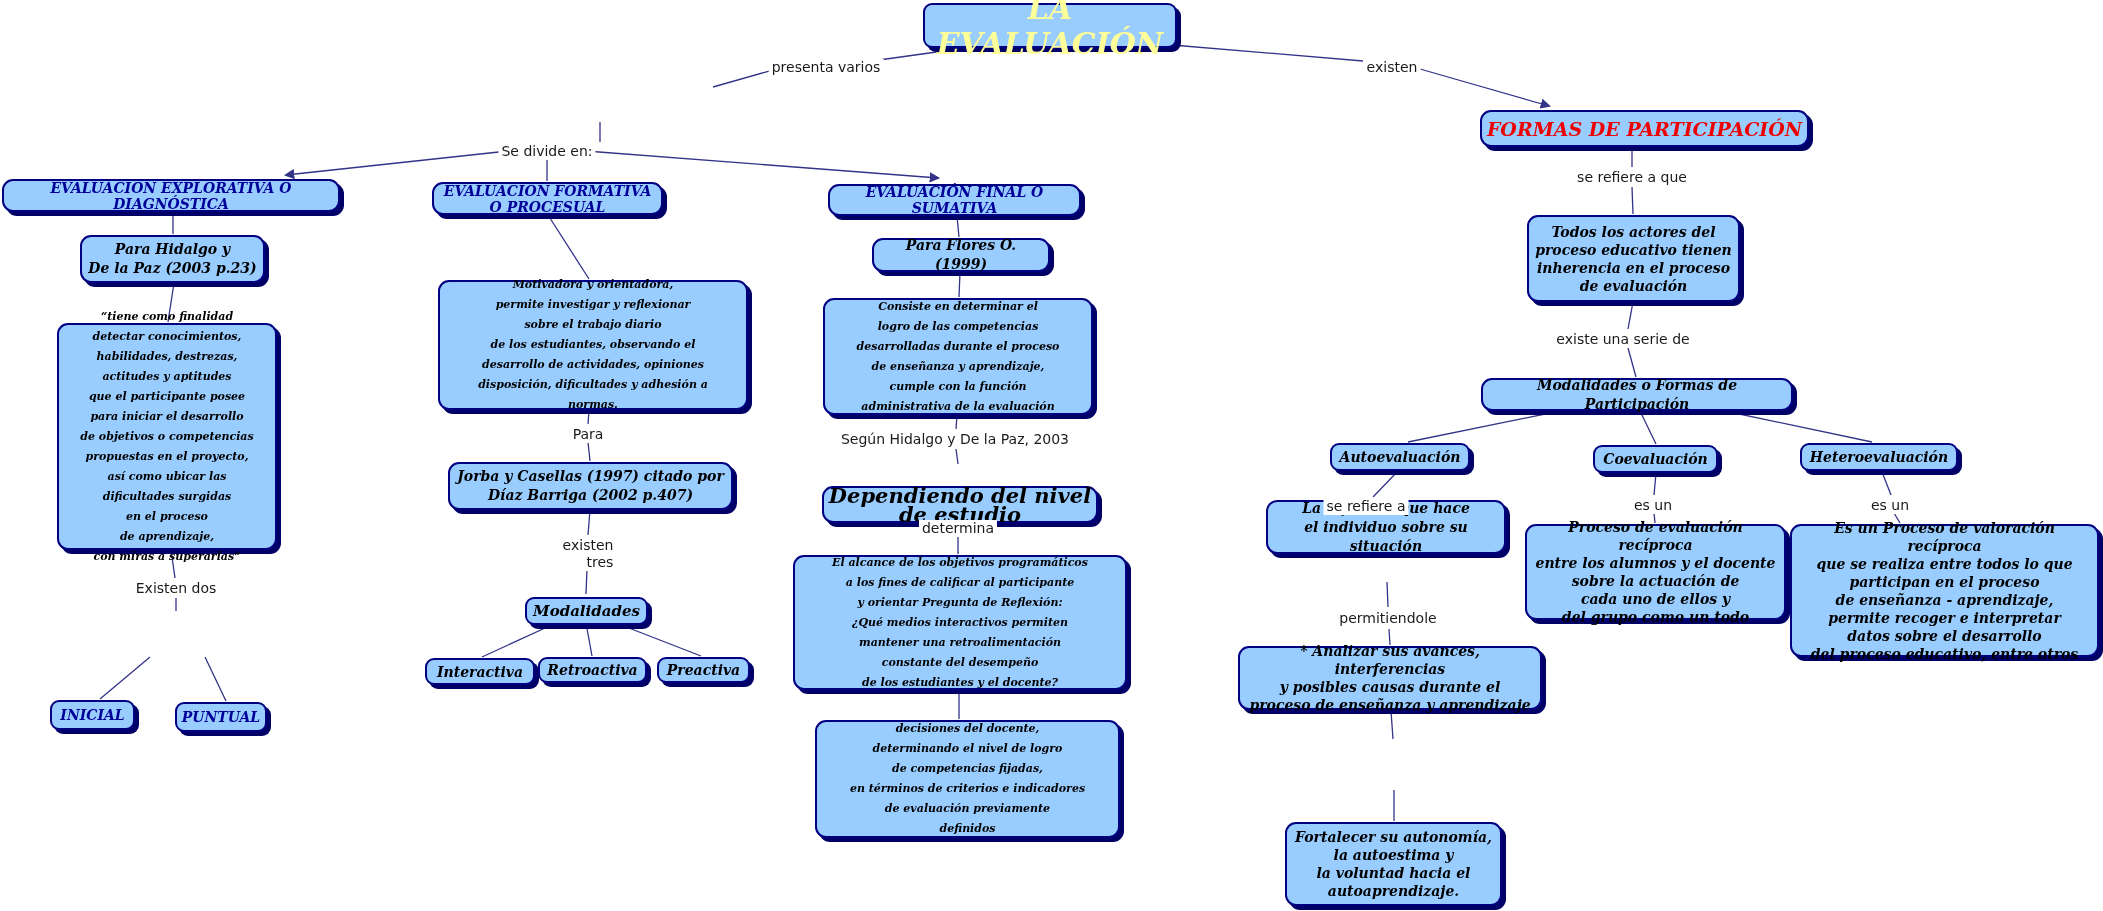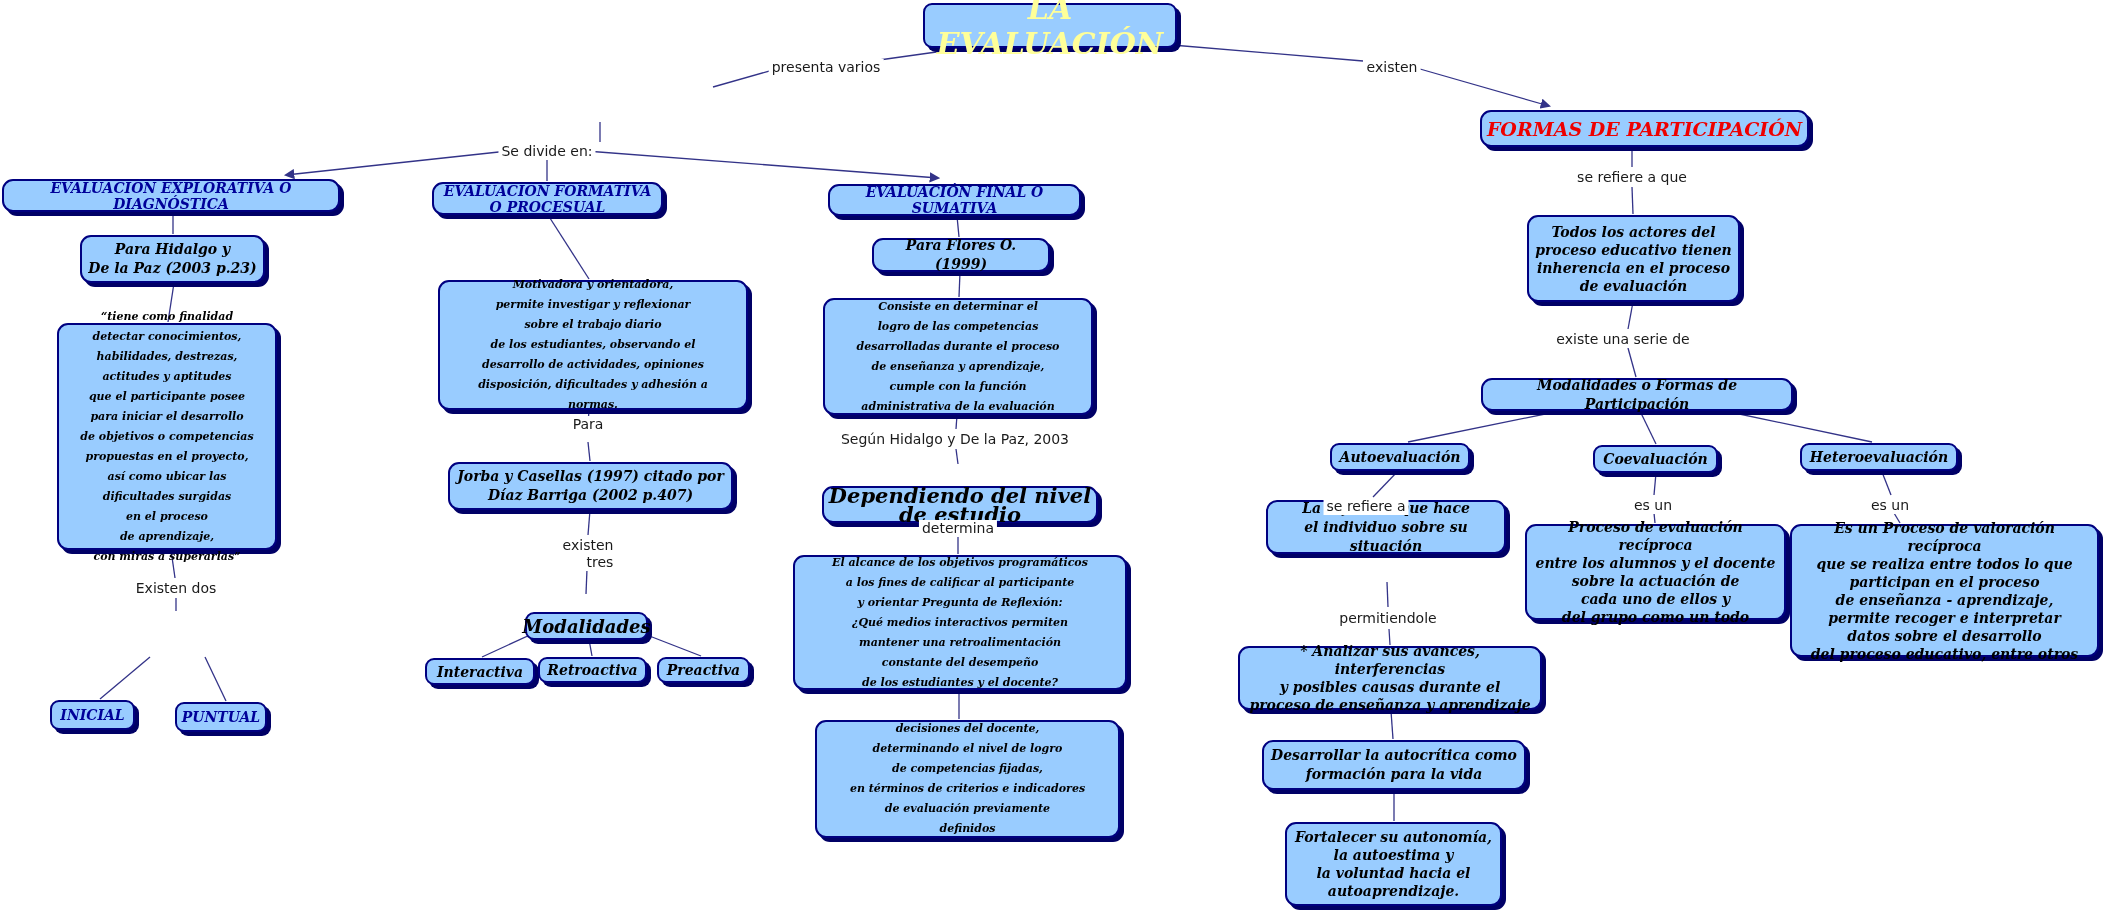--- a/index.html
+++ b/index.html
@@ -116,21 +116,21 @@
   <div class="node n-sub" style="left:432px;top:182px;width:231px;height:33px">EVALUACIÓN FORMATIVA O PROCESUAL</div>
   <div class="node n-body" style="left:438px;top:280px;width:310px;height:130px">Motivadora y orientadora,
 permite investigar y reflexionar
 sobre el trabajo diario
 de los estudiantes, observando el
 desarrollo de actividades, opiniones
 disposición, dificultades y adhesión a
 normas.</div>
   <div class="node n-body2" style="left:448px;top:462px;width:285px;height:48px">Jorba y Casellas (1997) citado por
 Díaz Barriga (2002 p.407)</div>
-  <div class="node n-leaf2" style="left:525px;top:612px;width:123px;height:28px;font-size:18px">Modalidades</div>
+  <div class="node n-leaf2" style="left:525px;top:597px;width:123px;height:28px;font-size:15px">Modalidades</div>
   <div class="node n-leaf2" style="left:425px;top:658px;width:110px;height:27px">Interactiva</div>
   <div class="node n-leaf2" style="left:538px;top:657px;width:109px;height:26px">Retroactiva</div>
   <div class="node n-leaf2" style="left:657px;top:657px;width:93px;height:26px">Preactiva</div>
 
   <div class="node n-sub" style="left:828px;top:184px;width:253px;height:32px">EVALUACIÓN FINAL O SUMATIVA</div>
   <div class="node n-body2" style="left:872px;top:238px;width:178px;height:34px">Para Flores O. (1999)</div>
   <div class="node n-body" style="left:823px;top:298px;width:270px;height:117px">Consiste en determinar el
 logro de las competencias
 desarrolladas durante el proceso
 de enseñanza y aprendizaje,
@@ -157,22 +157,20 @@
 de evaluación</div>
   <div class="node n-body2" style="left:1481px;top:378px;width:312px;height:33px">Modalidades o Formas de Participación</div>
   <div class="node n-leaf2" style="left:1330px;top:443px;width:140px;height:28px">Autoevaluación</div>
   <div class="node n-leaf2" style="left:1593px;top:445px;width:125px;height:28px">Coevaluación</div>
   <div class="node n-leaf2" style="left:1800px;top:443px;width:158px;height:28px">Heteroevaluación</div>
   <div class="node n-body2" style="left:1266px;top:500px;width:240px;height:54px">La reflexión que hace
 el individuo sobre su situación</div>
   <div class="node n-body2" style="left:1238px;top:646px;width:304px;height:64px;line-height:18px">* Analizar sus avances, interferencias
 y posibles causas durante el
 proceso de enseñanza y aprendizaje</div>
-  <div class="node n-body2" style="left:1262px;top:740px;width:264px;height:50px">Desarrollar la autocrítica como
-formación para la vida</div>
   <div class="node n-body2" style="left:1285px;top:822px;width:217px;height:84px;line-height:18px">Fortalecer su autonomía,
 la autoestima y
 la voluntad hacia el
 autoaprendizaje.</div>
   <div class="node n-body2" style="left:1525px;top:524px;width:261px;height:96px;line-height:18px">Proceso de evaluación recíproca
 entre los alumnos y el docente
 sobre la actuación de
 cada uno de ellos y
 del grupo como un todo</div>
   <div class="node n-body2" style="left:1790px;top:524px;width:309px;height:133px;line-height:18px">Es un Proceso de valoración recíproca
@@ -180,21 +178,21 @@
 participan en el proceso
 de enseñanza - aprendizaje,
 permite recoger e interpretar
 datos sobre el desarrollo
 del proceso educativo, entre otros</div>
 
   <div class="edge-label" style="left:826px;top:59px">presenta varios</div>
   <div class="edge-label" style="left:1392px;top:59px">existen</div>
   <div class="edge-label" style="left:547px;top:143px">Se divide en:</div>
   <div class="edge-label" style="left:176px;top:580px">Existen dos</div>
-  <div class="edge-label" style="left:588px;top:416px">Para</div>
+  <div class="edge-label" style="left:588px;top:426px">Para</div>
   <div class="edge-label" style="left:588px;top:537px">existen
 tres</div>
   <div class="edge-label" style="left:955px;top:431px">Según Hidalgo y De la Paz, 2003</div>
   <div class="edge-label" style="left:958px;top:520px">determina</div>
   <div class="edge-label" style="left:1632px;top:169px">se refiere a que</div>
   <div class="edge-label" style="left:1623px;top:331px">existe una serie de</div>
   <div class="edge-label" style="left:1366px;top:498px">se refiere a</div>
   <div class="edge-label" style="left:1388px;top:610px">permitiendole</div>
   <div class="edge-label" style="left:1653px;top:497px">es un</div>
   <div class="edge-label" style="left:1890px;top:497px">es un</div>

